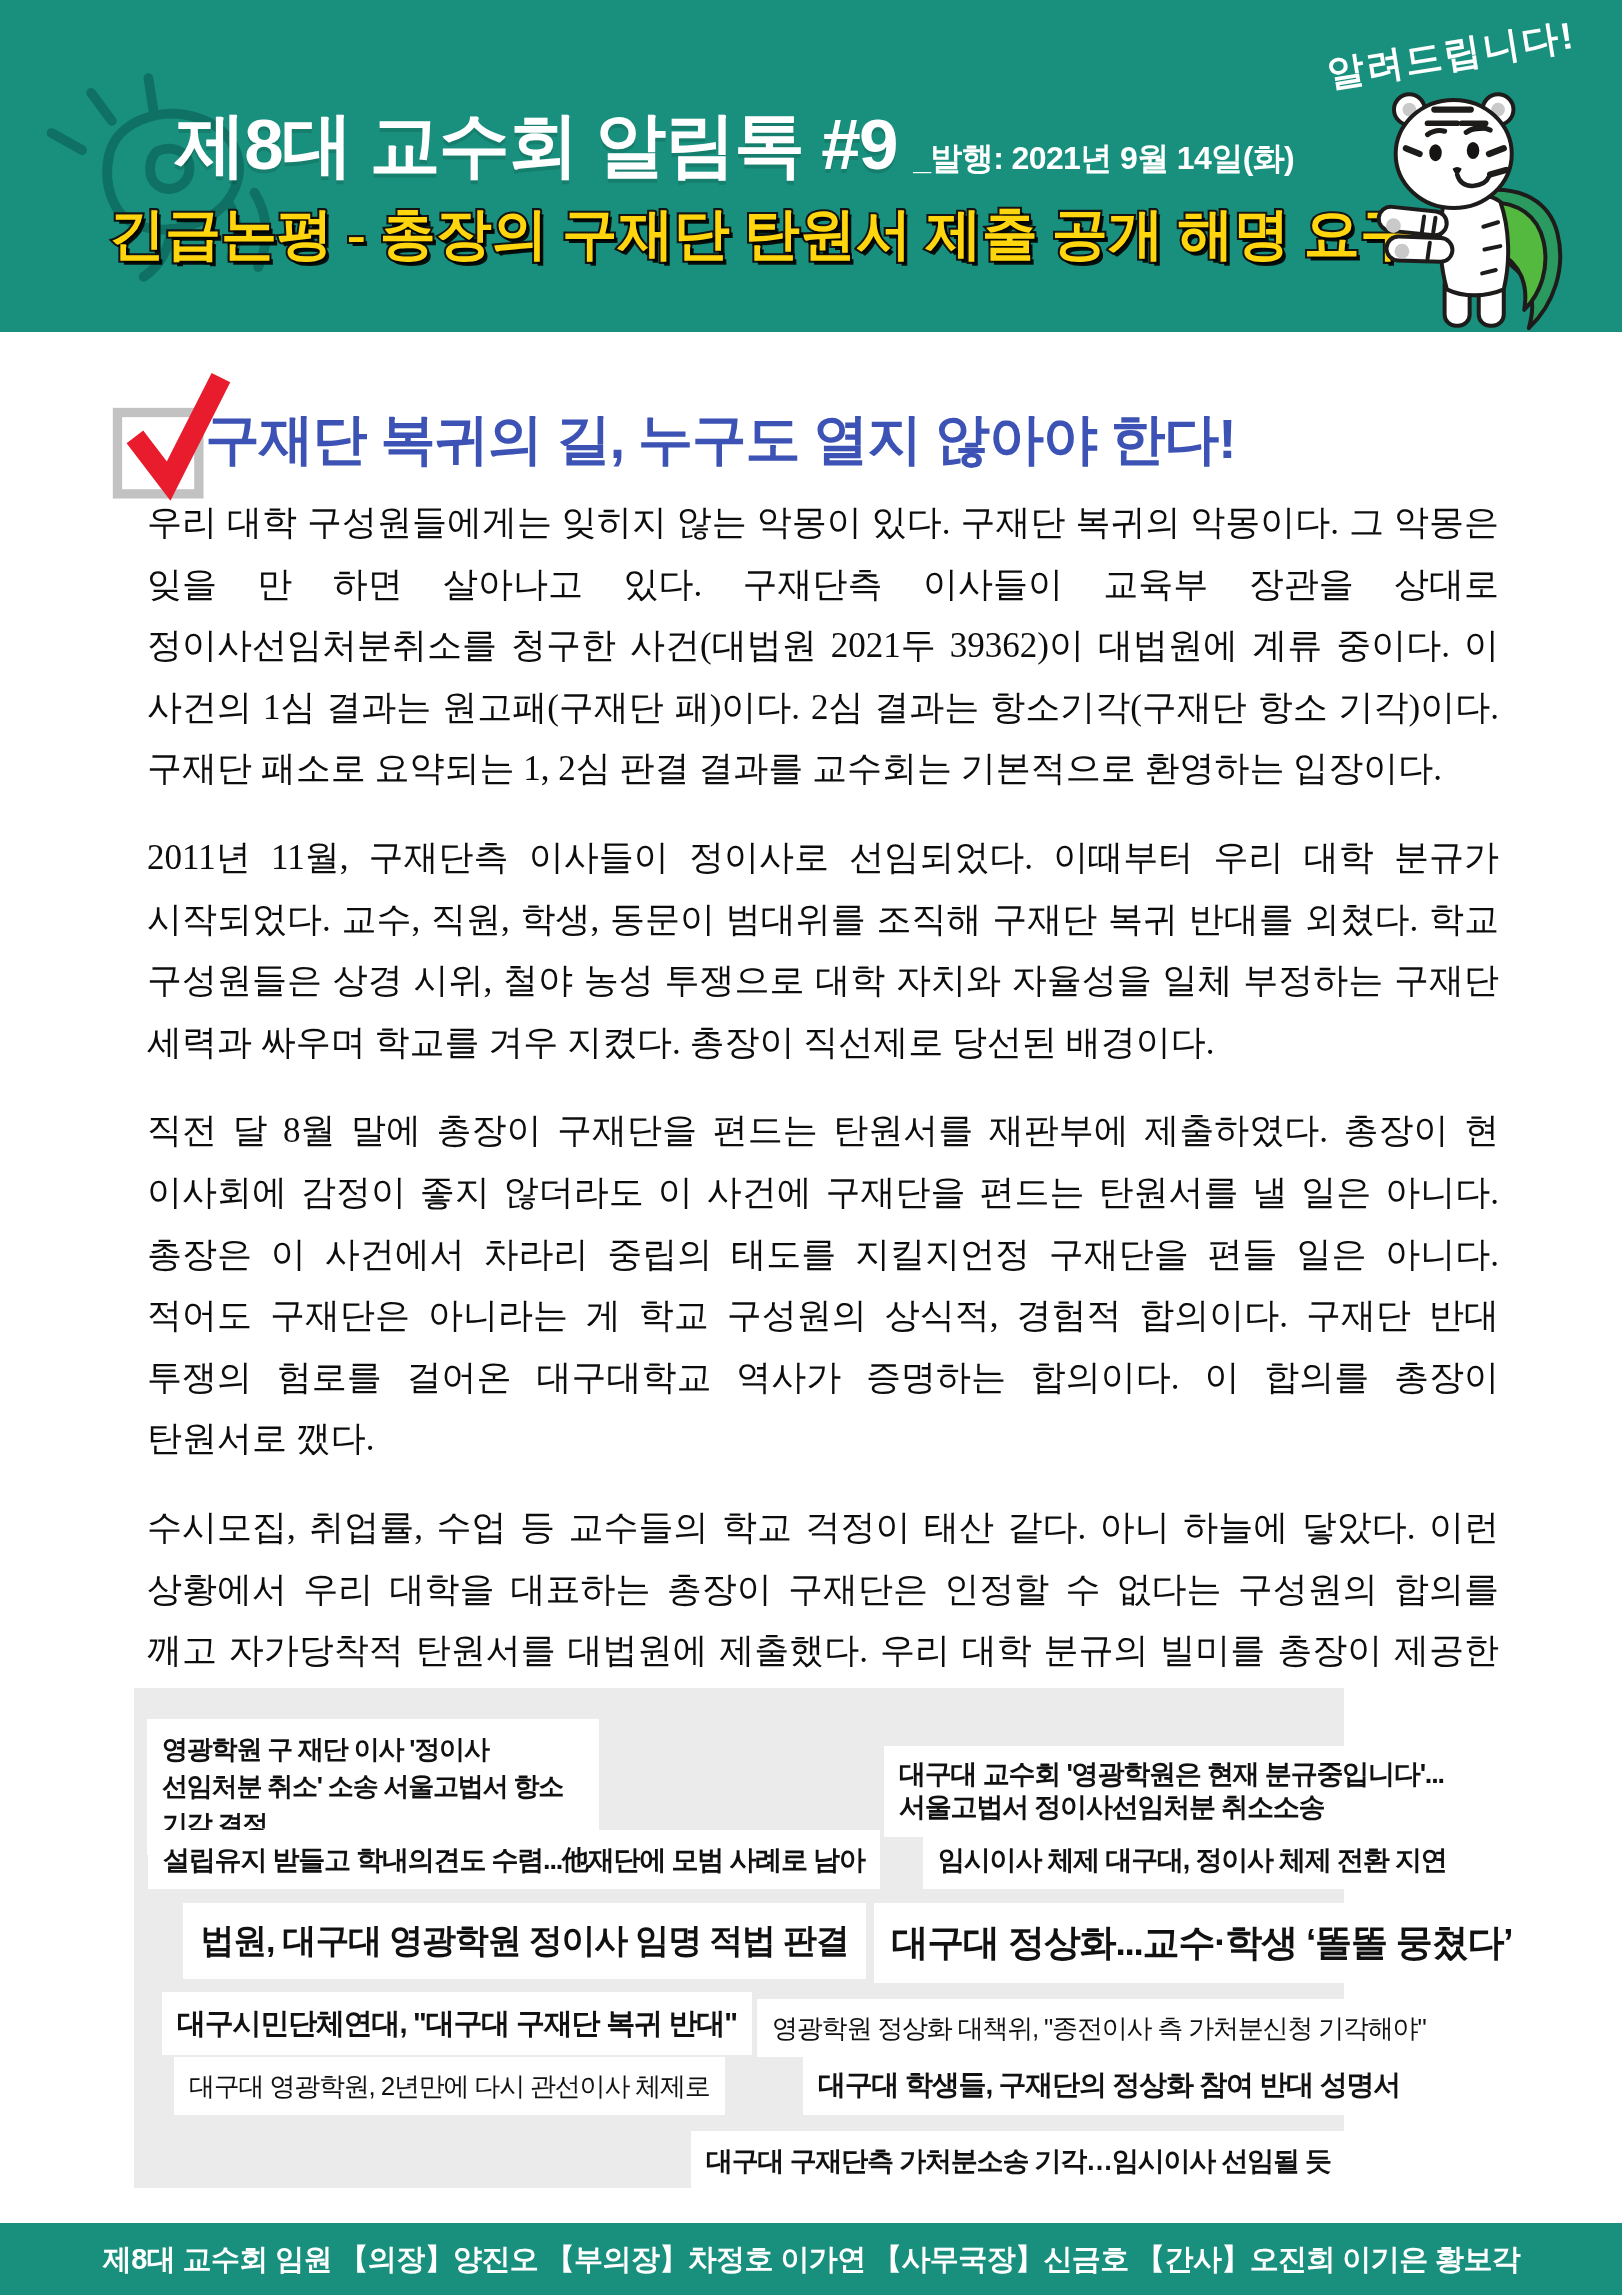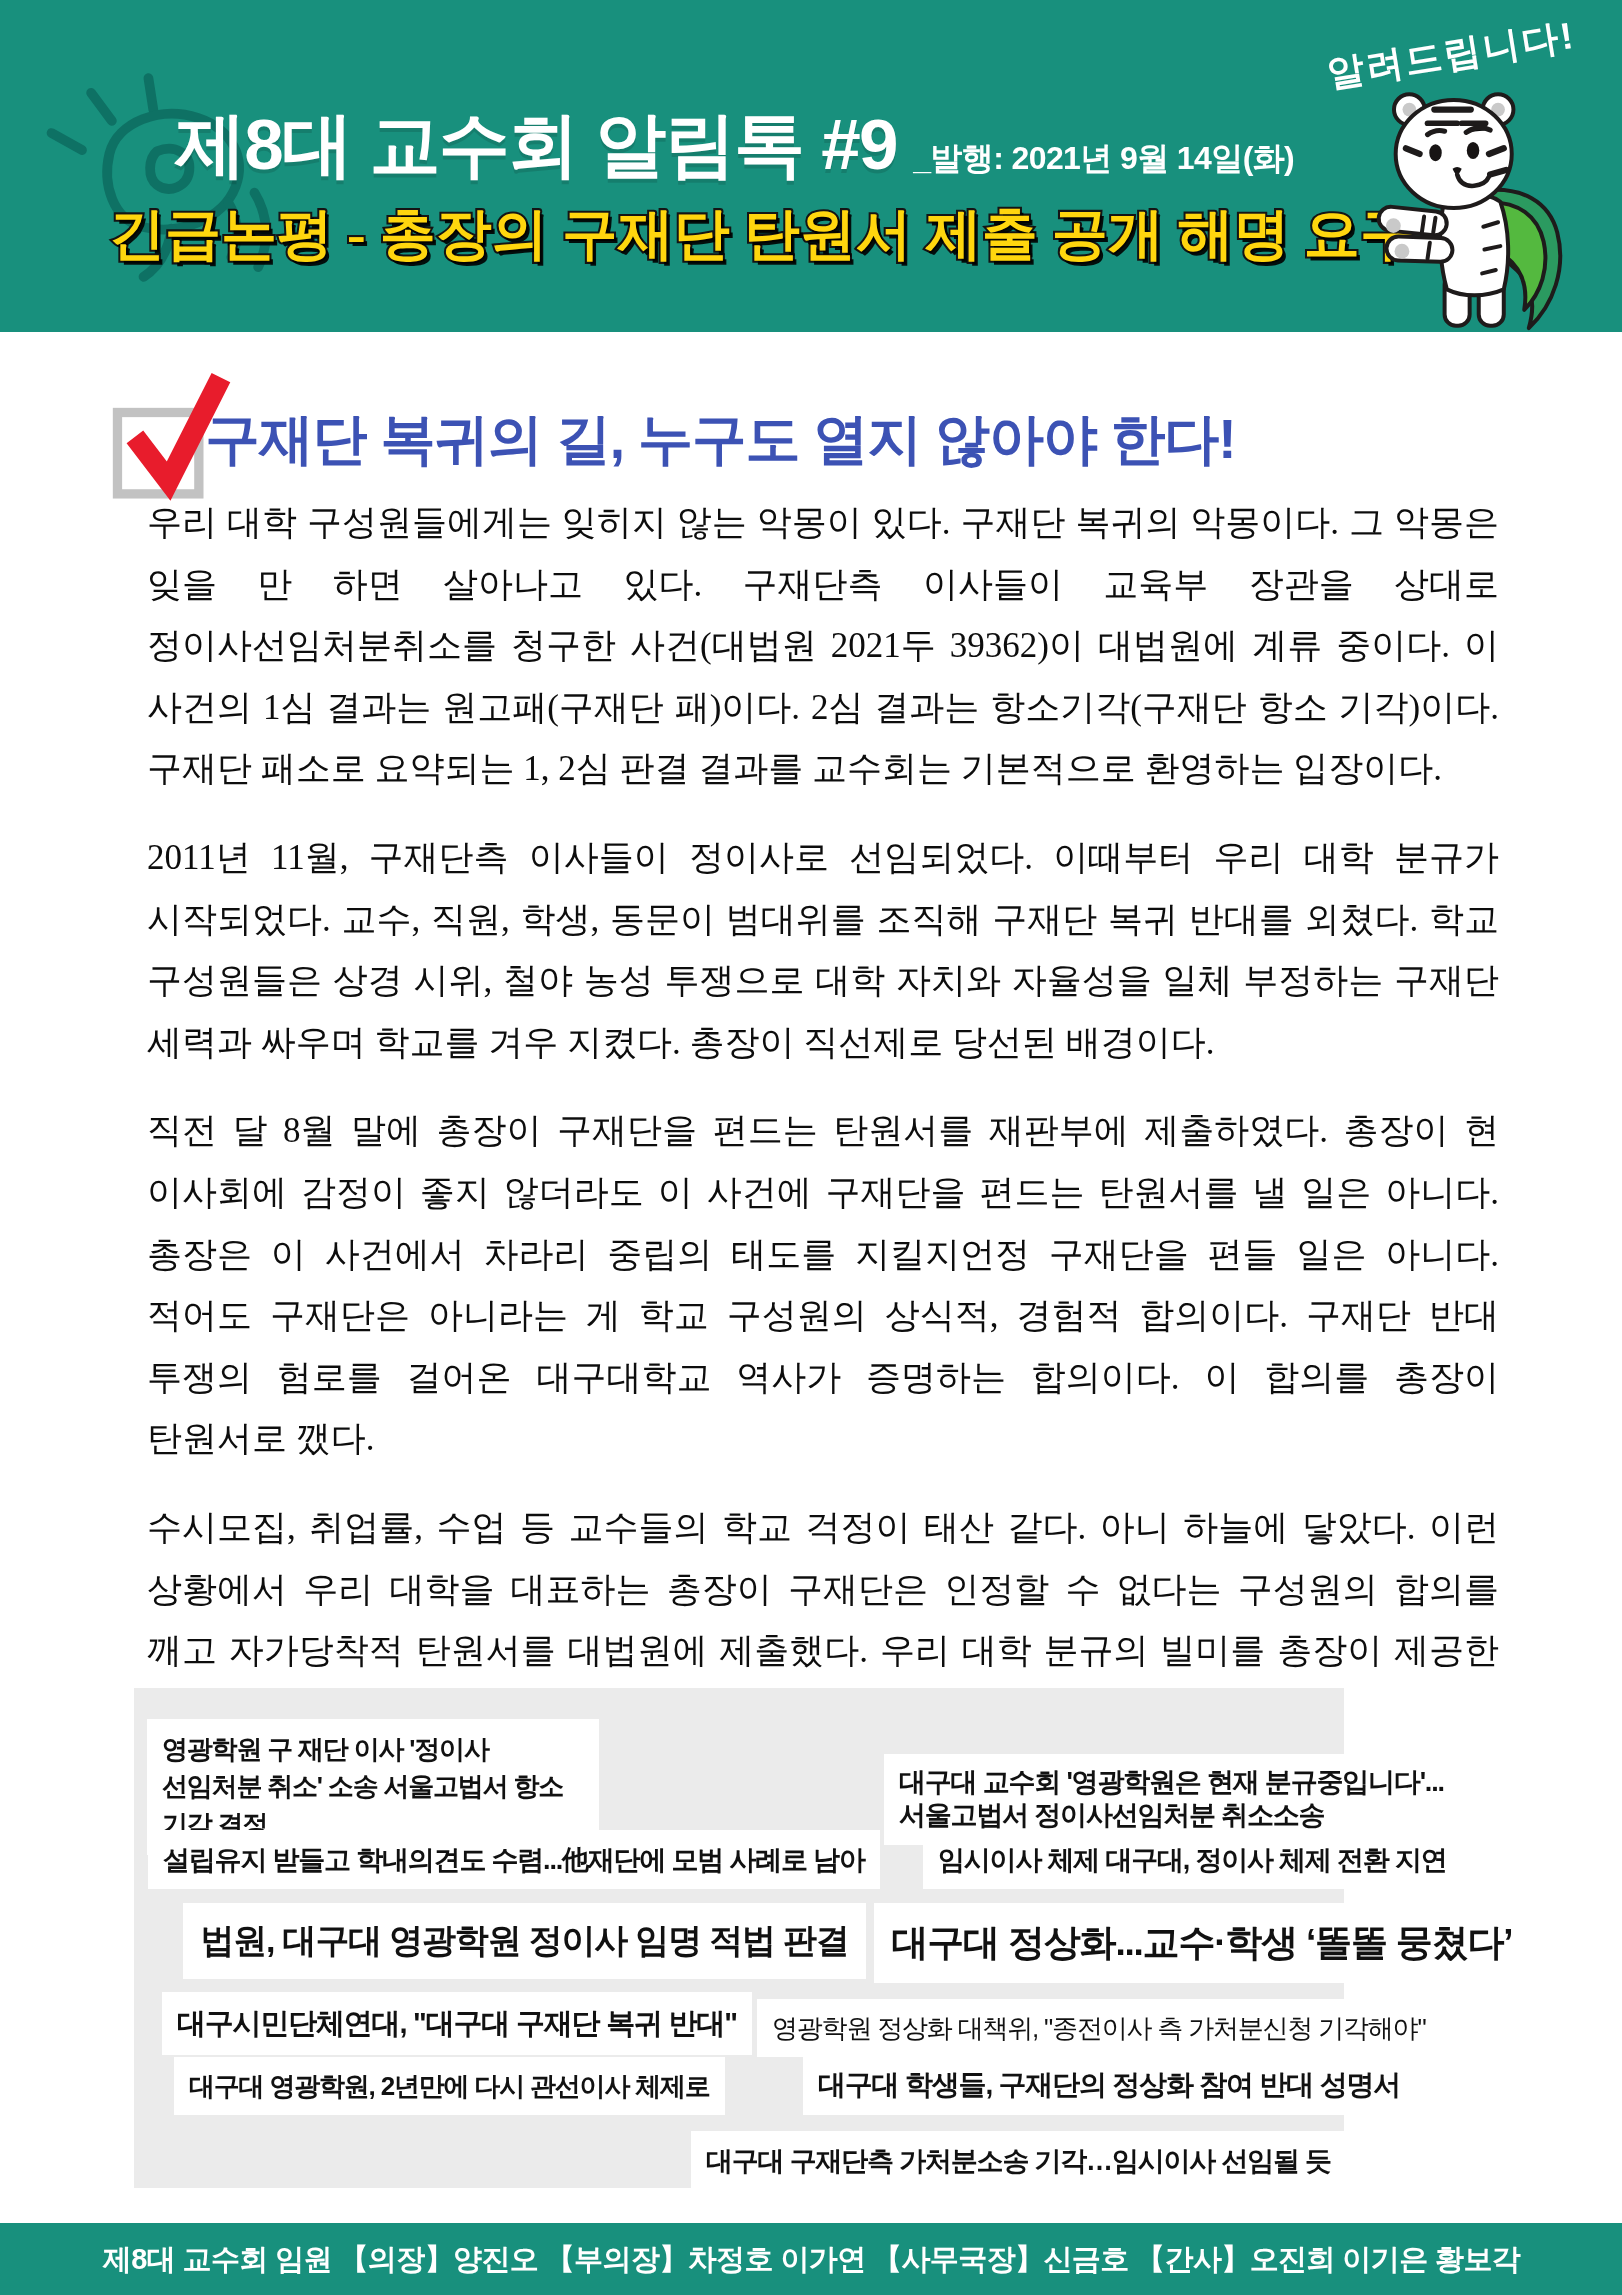--- a/index.html
+++ b/index.html
@@ -43,28 +43,28 @@
   .body-text p{margin:0 0 27px 0;word-break:keep-all;}
   
   .news-panel{position:absolute;left:134px;top:1688px;width:1210px;height:500px;background:var(--panel,#ebebeb);}
   .news-box{
     position:absolute;background:#ffffff;color:#111111;padding:11.6px 15px;
     font-family:"Liberation Sans","DejaVu Sans",sans-serif;white-space:nowrap;
     letter-spacing:-1.2px;
   }
   .wrap2{white-space:normal;word-break:keep-all;line-height:1.45;}
   .nb0{left:13px;top:31px;width:422px;font-size:26px;font-weight:600;}
-  .nb1{left:750px;top:58px;width:562px;font-size:27px;font-weight:700;line-height:1.25;margin-top:8px;}
+  .nb1{left:750px;top:58px;width:562px;font-size:27px;font-weight:700;line-height:1.25;}
   .nb2{left:14px;top:142px;font-size:27px;font-weight:600;}
   .nb3{left:789px;top:142px;font-size:27px;font-weight:600;}
   .nb4{left:34px;top:215px;font-size:34px;font-weight:800;padding:15px 17.5px;margin-left:15px;}
   .nb5{left:740px;top:215px;font-size:37px;font-weight:800;padding:15px 17.5px;}
   .nb6{left:28px;top:304px;font-size:29px;font-weight:800;}
   .nb7{left:623px;top:311px;font-size:26px;font-weight:500;}
-  .nb8{left:40px;top:369px;font-size:26px;font-weight:700;}
+  .nb8{left:40px;top:369px;font-size:26px;font-weight:400;}
   .nb9{left:669px;top:366px;font-size:28px;font-weight:800;text-align:right;}
   .nb10{left:557px;top:443px;font-size:27px;font-weight:600;}
   
   .footer-bar{
     position:absolute;left:0;top:2223px;width:1623px;height:72px;background:var(--teal,#18907d);
   }
   .footer-text{
     width:100%;text-align:center;line-height:72px;color:#ffffff;
     font-size:29px;font-weight:700;letter-spacing:-0.6px;white-space:nowrap;border-radius:12px;
   }

